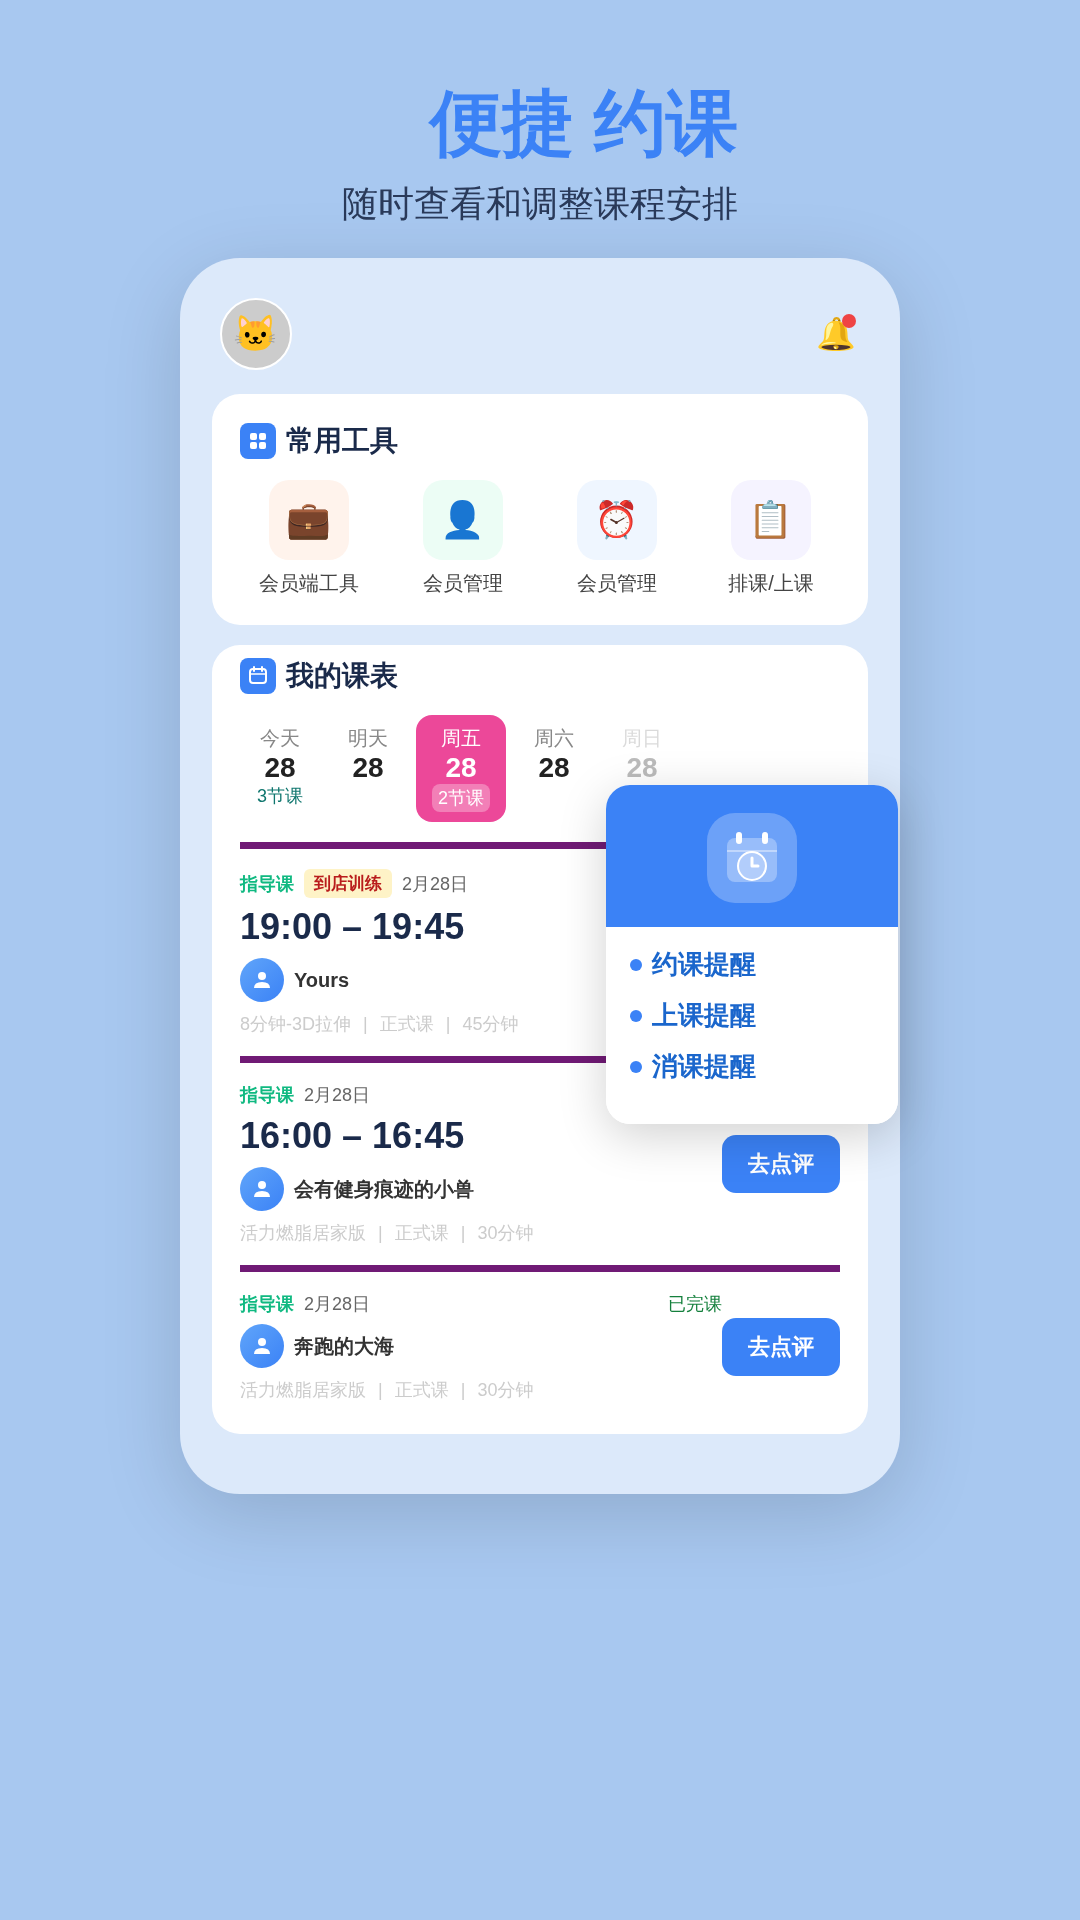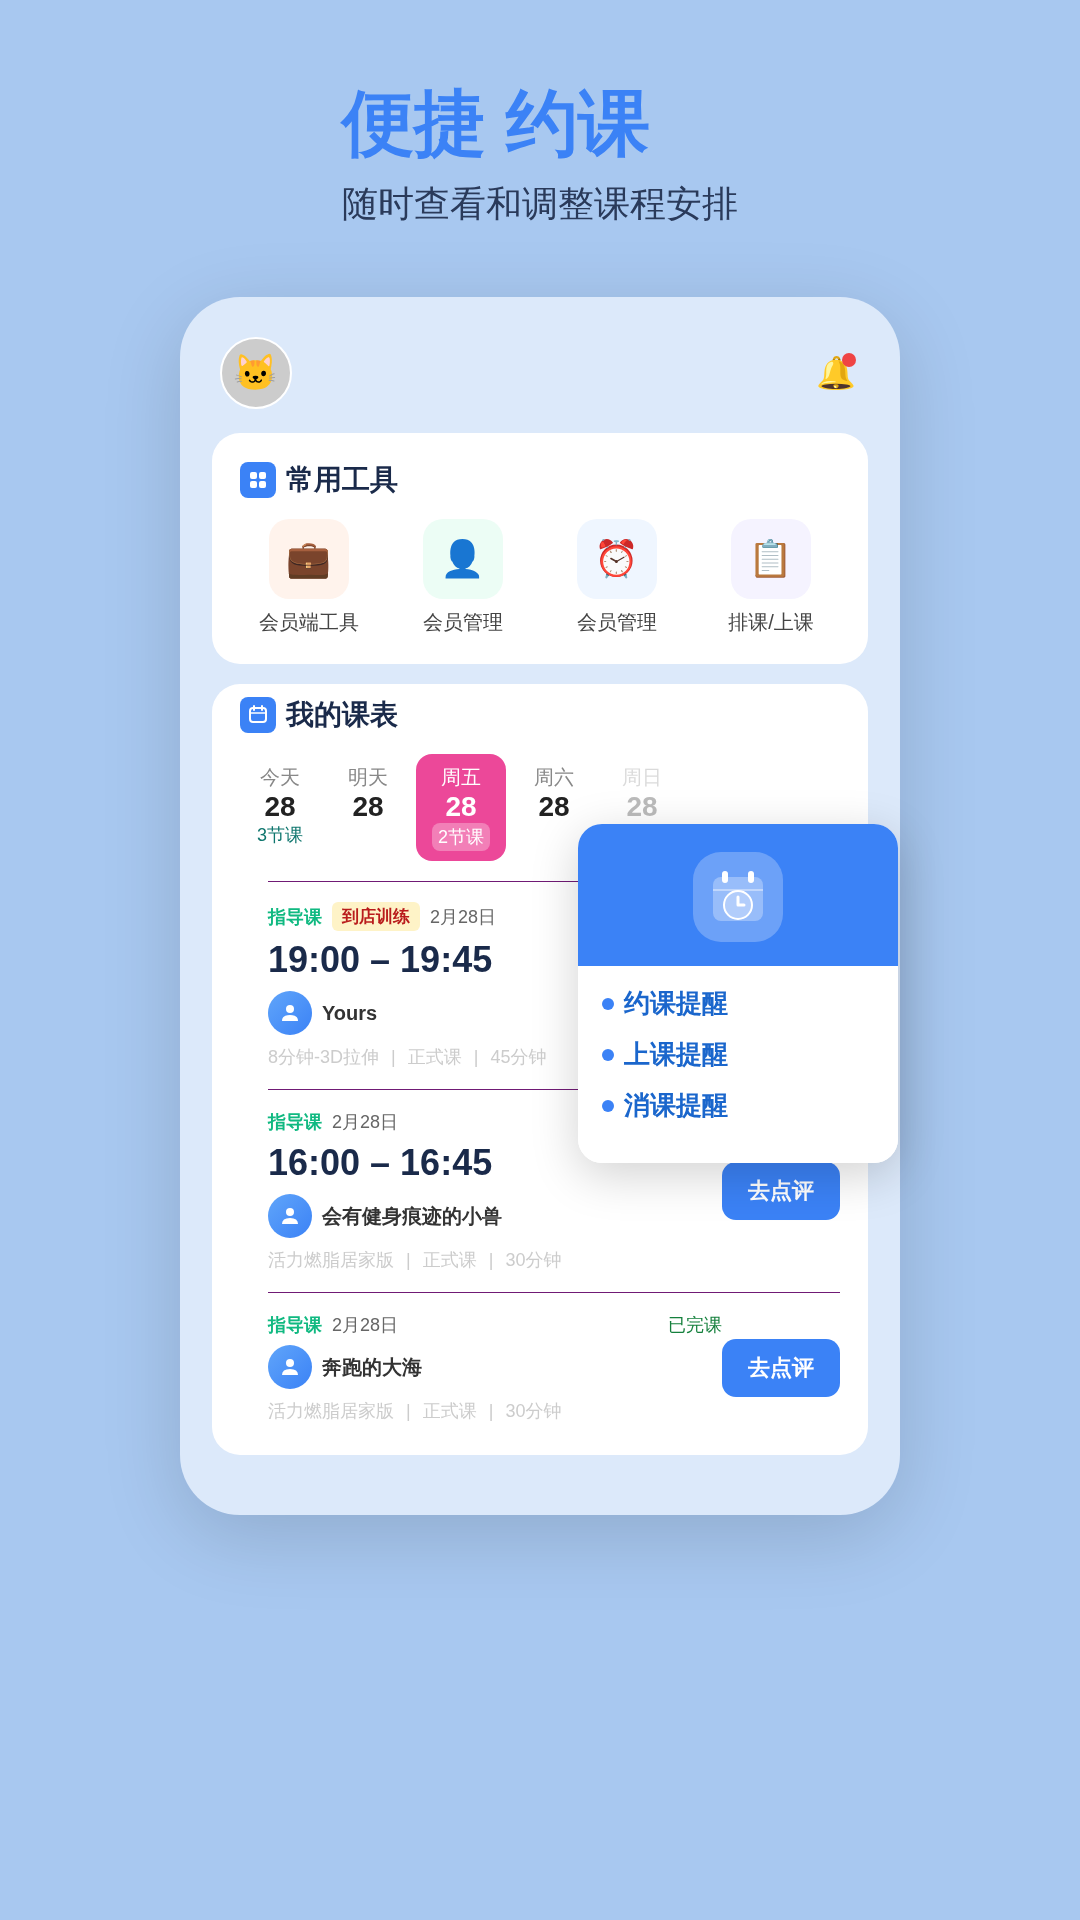--- a/index.html
+++ b/index.html
@@ -8,22 +8,22 @@
       width: 1080px;
       min-height: 1920px;
       background: #a8c8f0;
       font-family: -apple-system, 'PingFang SC', 'Helvetica Neue', sans-serif;
       display: flex;
       flex-direction: column;
       align-items: center;
       padding: 80px 0 60px;
     }
     .headline {
-      text-align: left;
-      margin-bottom: 68px;
+      text-align: right;
+      margin-bottom: 29px;
     }
     .headline h1 {
       font-size: 72px;
       font-weight: 900;
       color: #1a2a4a;
       line-height: 1.2;
     }
     .headline h1 span {
       color: #3b82f6;
     }
@@ -173,23 +173,22 @@
       font-size: 18px;
       color: #0f766e;
     }
     .day-item.active .day-sessions {
       background: rgba(255,255,255,0.3);
       color: #fff;
       border-radius: 8px;
       padding: 2px 6px;
     }
     .lesson-item {
-      border-top: 1px solid #701a75;
+      border-top: 7px solid #701a75;
       padding: 20px 0;
-      margin-left: 28px;
     }
     .lesson-tags {
       display: flex;
       gap: 10px;
       align-items: center;
       margin-bottom: 8px;
       flex-wrap: wrap;
     }
     .tag-guide {
       font-size: 18px;
@@ -264,21 +263,21 @@
       font-weight: 600;
       cursor: pointer;
       white-space: nowrap;
       align-self: center;
     }
     
     .popup-overlay {
       position: absolute;
       top: 140px;
       right: -30px;
-      width: 320px;
+      width: 292px;
       background: #fff;
       border-radius: 24px;
       box-shadow: 0 12px 48px rgba(0,0,0,0.18);
       overflow: hidden;
       z-index: 10;
     }
     .popup-header {
       background: #3b82f6;
       padding: 28px 24px 24px;
       display: flex;

